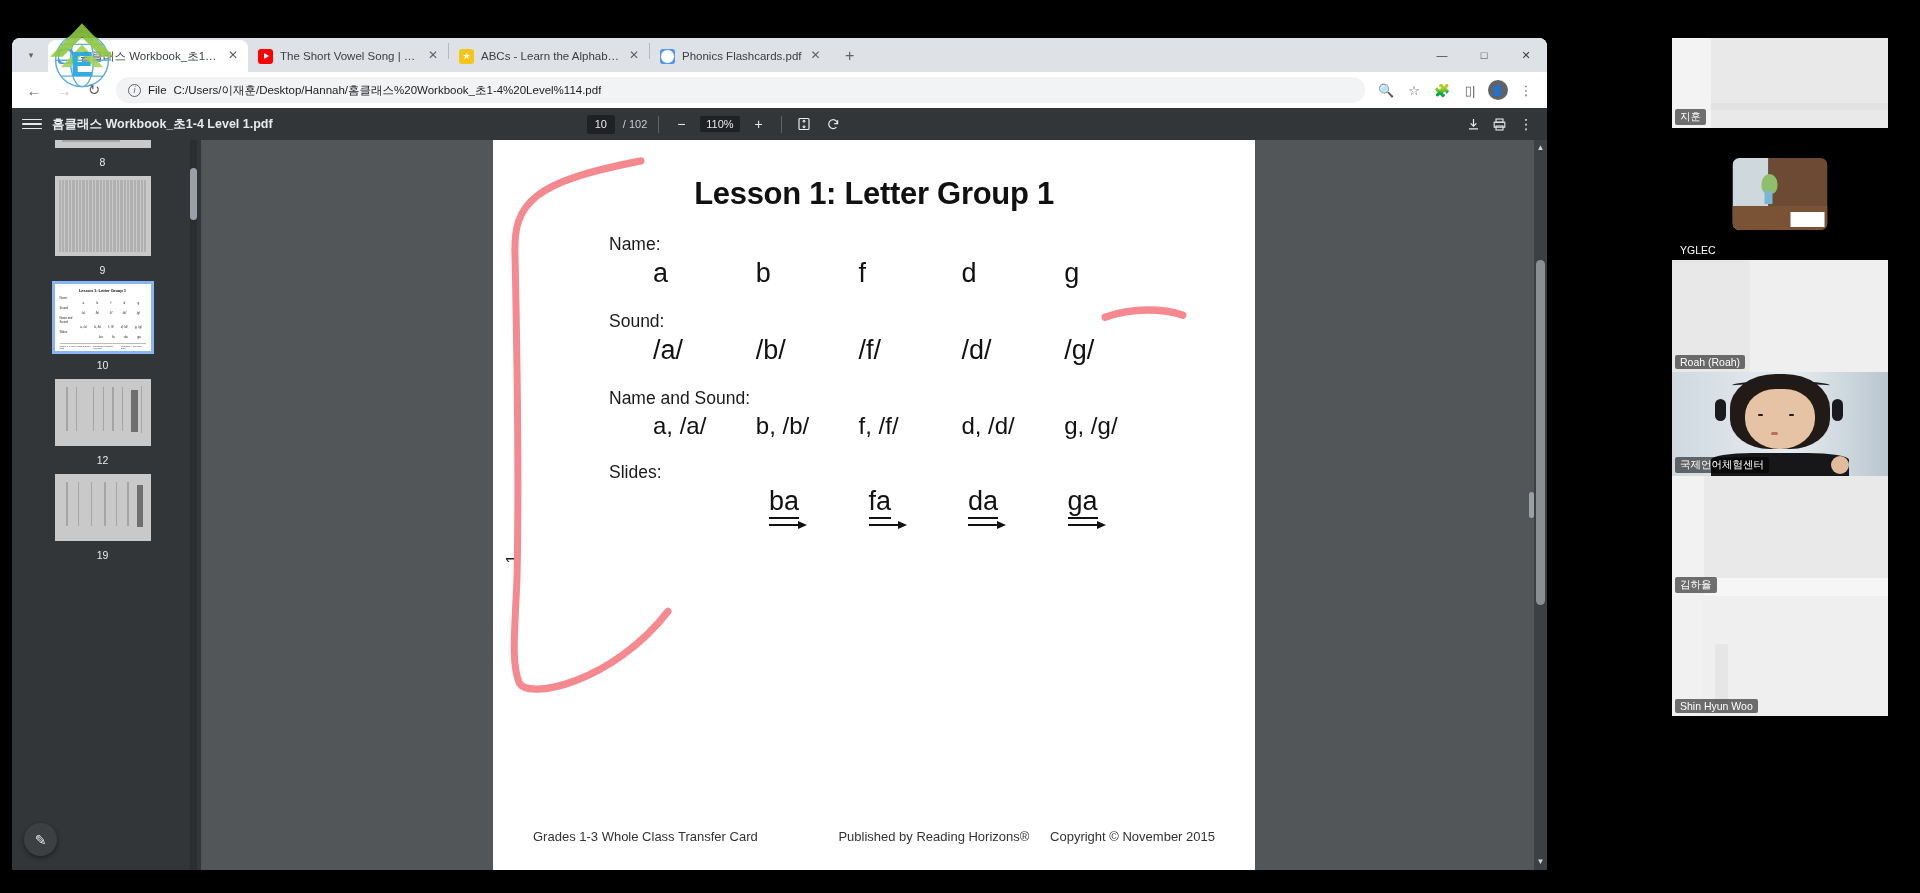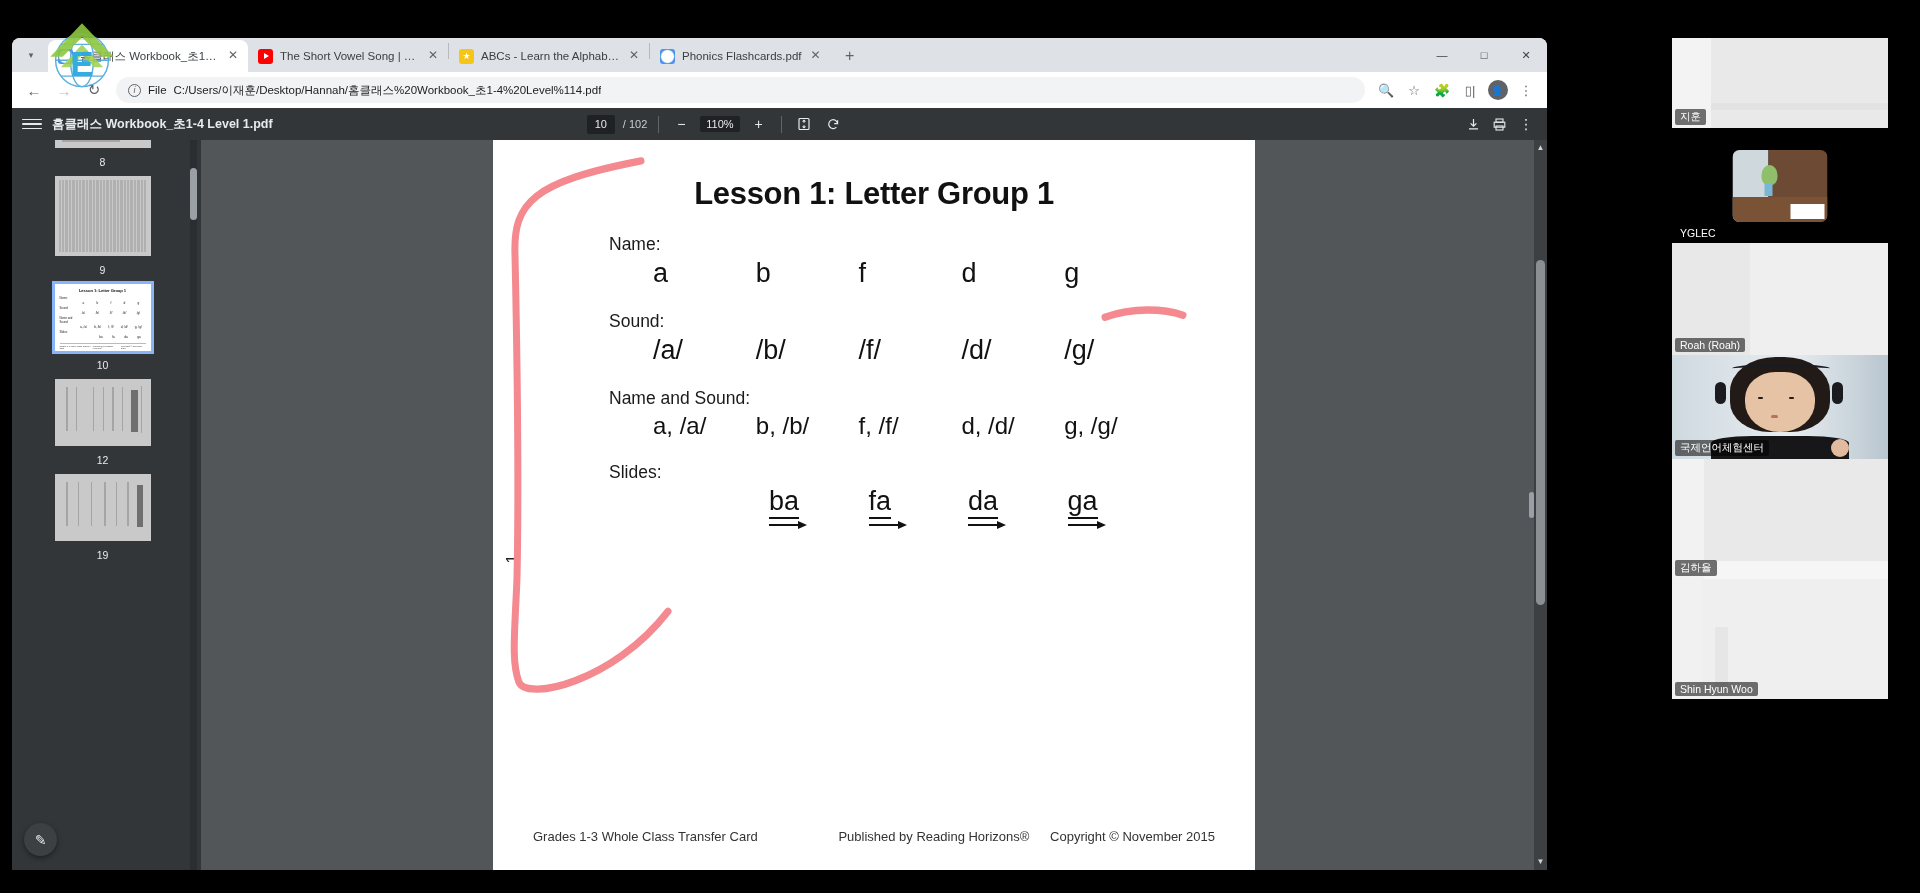--- a/index.html
+++ b/index.html
@@ -694,21 +694,21 @@
     <div class="vtile" style="height:90px;">
       <div class="vfill lightgrey">
         <div class="faintdoc">
           <i style="left:0;top:0;width:18%;height:100%;background:#f3f3f3;"></i>
           <i style="left:18%;top:72%;width:82%;height:8%;background:#e2e2e2;"></i>
         </div>
       </div>
       <div class="vname">지훈</div>
     </div>
 
-    <div class="vtile" style="height:115px;background:#000;">
+    <div class="vtile" style="height:132px;background:#000;">
       <div class="vroom">
         <div class="sky"></div>
           <div class="wall"></div>
           <div class="desk"></div>
         <div class="plant"></div>
           <div class="vase"></div>
           <div class="paper"></div>
       </div>
       <div class="vname">YGLEC</div>
     </div>

